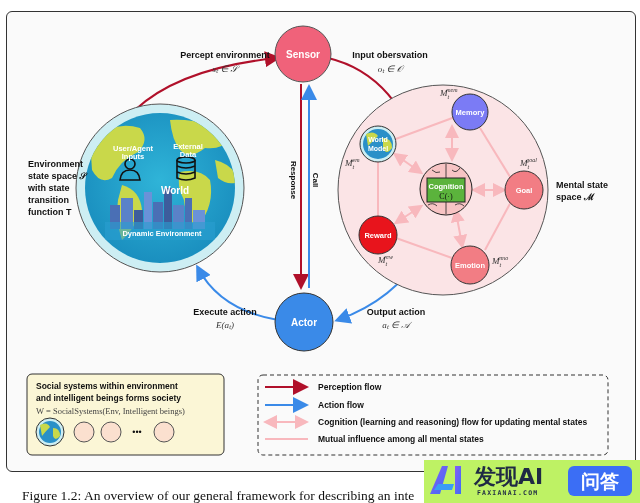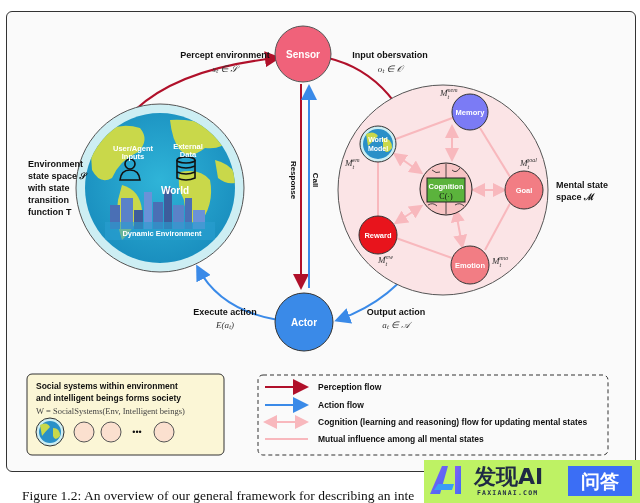--- a/index.html
+++ b/index.html
@@ -7,21 +7,21 @@
   #frame { position:absolute; left:6px; top:11px; width:630px; height:461px; border:1.5px solid #333; border-radius:6px; background:#fafafa; box-sizing:border-box; }
   svg#diagram { position:absolute; left:0; top:0; }
   .lbl { font-family:"Liberation Sans", sans-serif; font-weight:bold; fill:#111; }
   .math { font-family:"Liberation Serif", serif; font-style:italic; fill:#333; }
   .node-text { font-family:"Liberation Sans", sans-serif; font-weight:bold; fill:#fff; }
   #caption { position:absolute; left:22px; top:482px; font-family:"Liberation Serif", serif; font-size:13.5px; color:#111; white-space:nowrap;margin-top:6px; }
   #watermark { position:absolute; left:424px; top:460px; width:216px; height:43px; background:#bef264; }
   #wm-logo { position:absolute; left:4px; top:4px; width:36px; height:32px; }
   #wm-name { position:absolute; left:50px; top:2px; font-family:"DejaVu Sans", sans-serif; font-weight:bold; font-size:22px; color:#1f2a44; letter-spacing:0px; }
   #wm-domain { position:absolute; left:53px; top:29px; font-family:"DejaVu Sans Mono", monospace; font-weight:bold; font-size:6.5px; color:#1f2a44; letter-spacing:1.2px; }
-  #wm-badge { position:absolute; left:144px; top:6px; width:64px; height:30px; background:#3b6ef5; color:#fff; font-family:"DejaVu Sans", sans-serif; font-weight:bold; font-size:19px; line-height:30px; text-align:center; }
+  #wm-badge { position:absolute; left:144px; top:6px; width:64px; height:30px; background:#3b6ef5; color:#fff; font-family:"DejaVu Sans", sans-serif; font-weight:bold; font-size:19px; line-height:30px; text-align:center;border-radius:6px; }
 </style>
 </head>
 <body>
 
 <div id="frame"></div>
 
 <svg id="diagram" width="640" height="503" viewBox="0 0 640 503">
   <defs>
     <marker id="arrRed" markerWidth="8" markerHeight="8" refX="6" refY="4" orient="auto">
         <path d="M0,0 L8,4 L0,8 Z" fill="#b0102a"></path>

